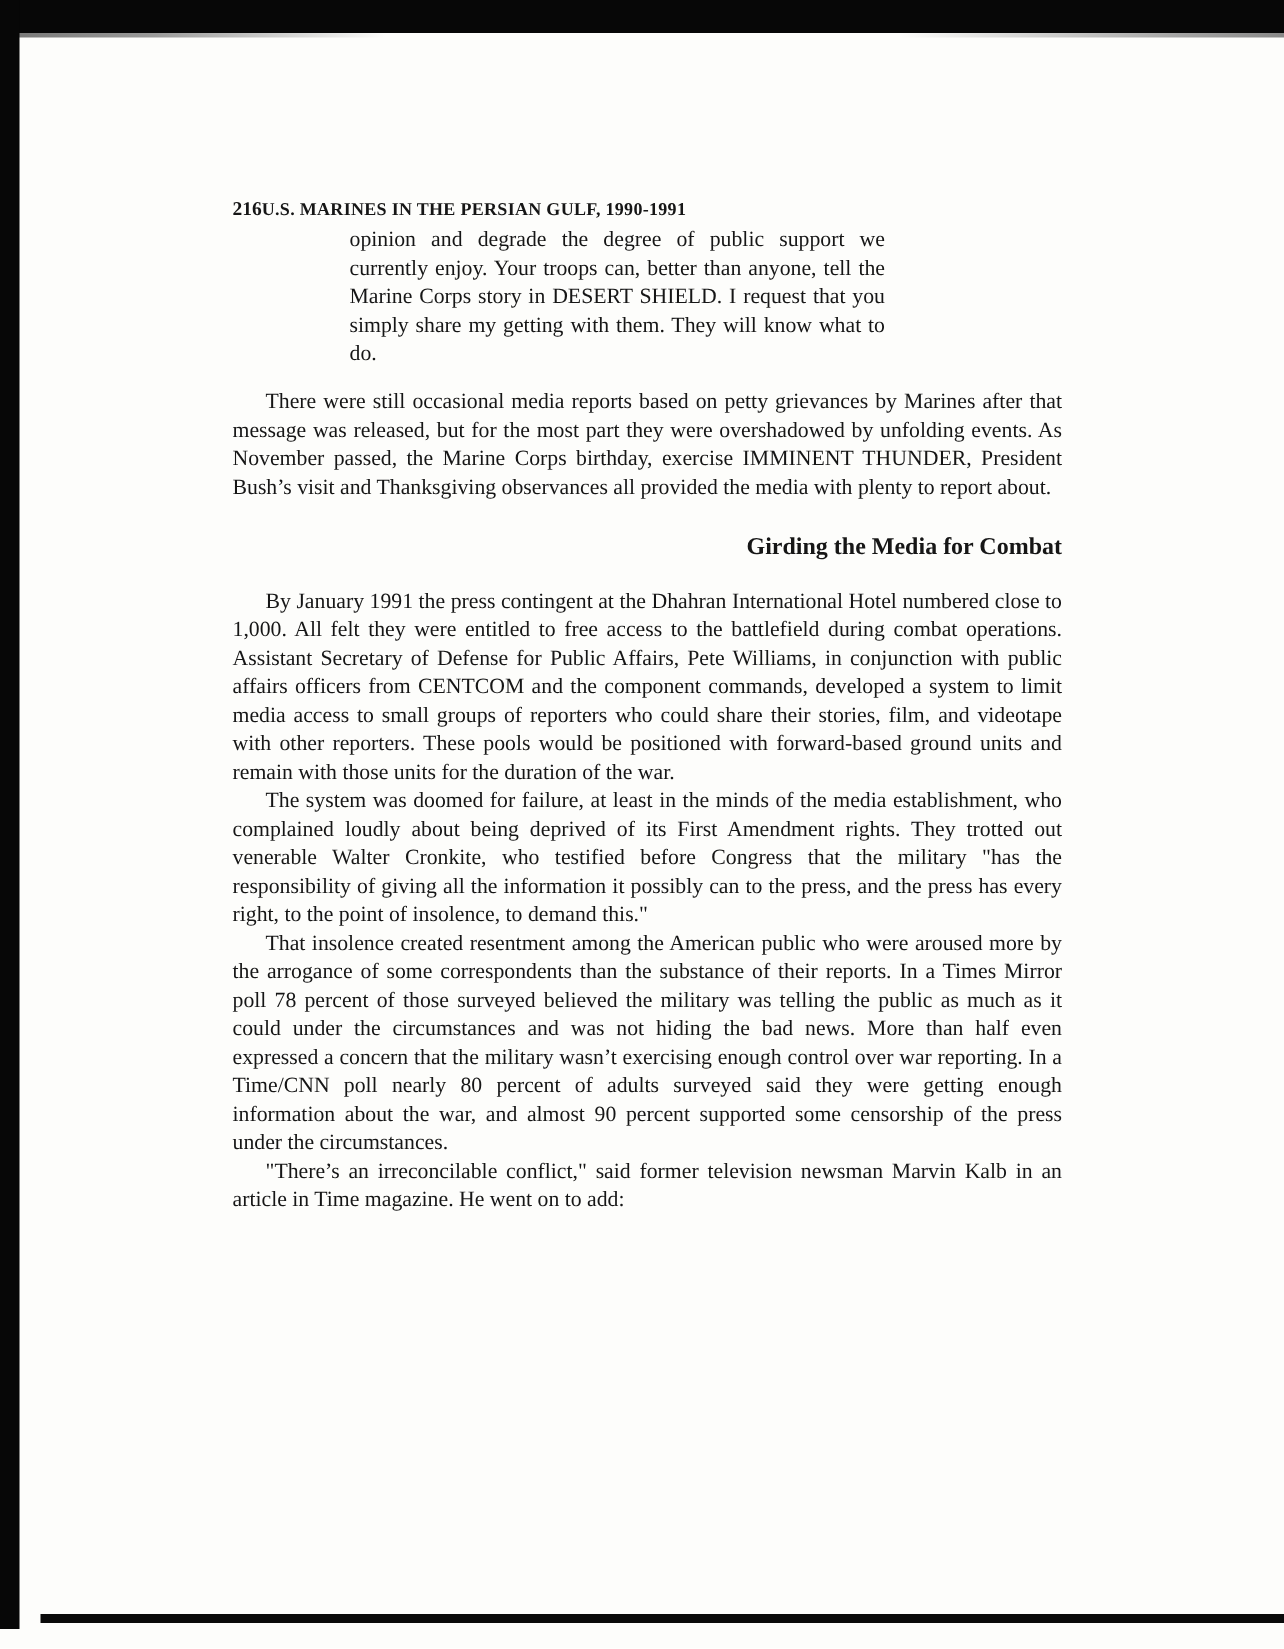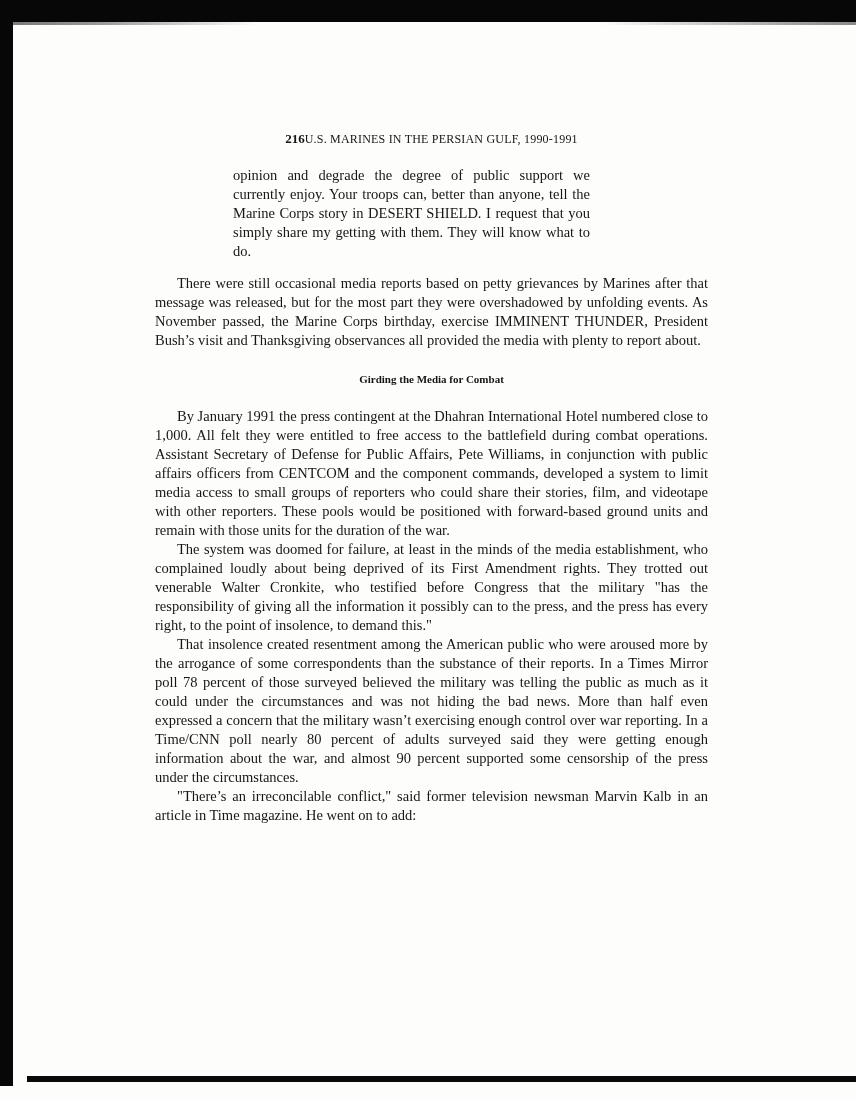--- a/index.html
+++ b/index.html
@@ -49,51 +49,51 @@
   }
   
   .text-block {
     position: absolute;
     left: 155px;
     top: 129px;
     width: 553px;
   }
   .running-head {
     display: flex;
-    justify-content: center;
+    justify-content: flex-start;
     align-items: baseline;
-    margin-bottom: 17px;
+    margin-bottom: 2px;
   }
   .page-number {
     font-size: 13px;
     font-weight: bold;
   }
   .running-title {
     font-size: 12px;
-    font-weight: normal;
+    font-weight: bold;
     letter-spacing: 0.2px;
   }
   .body-copy {
     font-size: 14.5px;
     line-height: 19px;
     text-align: justify;
   }
   .block-quote {
     margin-left: 78px;
     margin-right: 118px;
     text-align: justify;
   }
   .para {
     text-indent: 22px;
     text-align: justify;
   }
   .para-after-quote { margin-top: 13px; }
   .section-heading {
-    text-align: center;
-    font-size: 11px;
+    text-align: right;
+    font-size: 16px;
     font-weight: bold;
     margin: 20px 0 18px 0;
     text-indent: 0;
   }
   .quote-bottom { margin-top: 16px; }
 </style>
 </head>
 <body>
 
 <div class="page">

